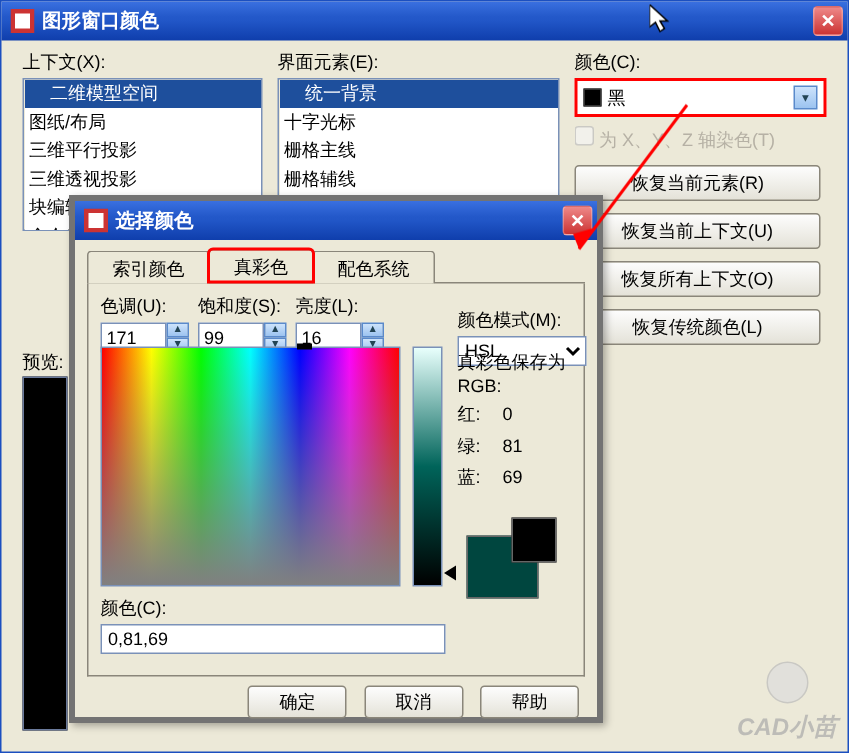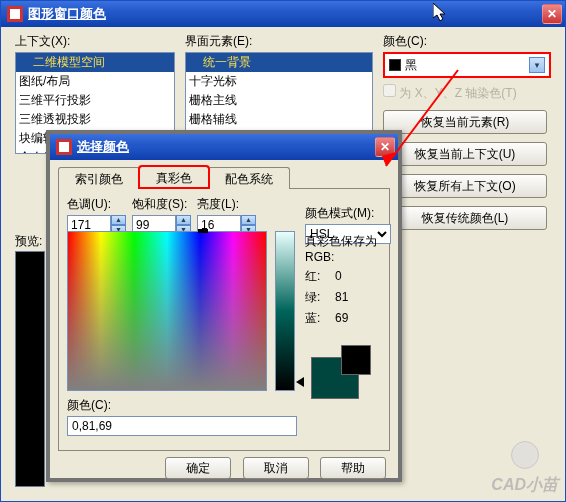--- a/index.html
+++ b/index.html
@@ -1,29 +1,29 @@
 <!DOCTYPE html>
 <html><head>
 <meta charset="utf-8">
 <style>
 * { box-sizing: border-box; margin: 0; padding: 0; font-family: "Microsoft YaHei", SimSun, sans-serif; font-size: 12px; }
 body { width: 566px; height: 502px; background: #ece9d8; overflow: hidden; position: relative; }
 
 .titlebar { height: 26px; background: linear-gradient(#3a70e0,#2358c9 40%,#2156c7 50%,#0f3eac); color: #fff; display: flex; align-items: center; padding: 0 3px 0 6px; }
 .titlebar .icon { width: 16px; height: 16px; margin-right: 5px; }
-.titlebar .title { flex: 1; font-weight: bold; font-size: 13px; text-decoration: underline; }
+.titlebar .title { flex: 1; font-weight: bold; font-size: 13px; }
 .titlebar .xbtn { width: 20px; height: 20px; background: linear-gradient(#e88,#c33); border: 1px solid #fff4; border-radius: 3px; display: flex; align-items: center; justify-content: center; color: #fff; font-weight: bold; cursor: pointer; }
 
 .mainwin { position: absolute; top: 0; left: 0; width: 566px; height: 502px; border: 1px solid #1b4fc0; background: #ece9d8; }
 .mainwin .body { position: absolute; top: 26px; left: 0; right: 0; bottom: 0; padding: 8px 10px; }
 
 .section-label { margin-bottom: 2px; }
 .listbox { background: #fff; border: 1px solid #7a91b8; height: 102px; overflow-y: scroll; }
 .listbox .item { padding: 1px 3px; color: #000; white-space: nowrap; }
-.listbox .item.sel { background: #1e4f9c; color: #fde047; padding-left: 17px; }
+.listbox .item.sel { background: #1e4f9c; color: #ffffff; padding-left: 17px; }
 
 .col { position: absolute; }
 .col1 { left: 14px; top: 6px; width: 160px; }
 .col2 { left: 184px; top: 6px; width: 188px; }
 .col3 { left: 382px; top: 6px; width: 168px; }
 
 .colorcombo { border: 2px solid #f00; background: #fff; height: 26px; display: flex; align-items: center; padding: 2px 4px; }
 .colorcombo .sw { width: 12px; height: 12px; background: #000; border: 1px solid #333; margin-right: 4px; }
 .colorcombo .arrow { margin-left: auto; width: 16px; height: 16px; background: linear-gradient(#cde3fb,#9cc3f0); border: 1px solid #5a8acb; text-align: center; font-size: 9px; line-height: 14px; color: #245; }
 

